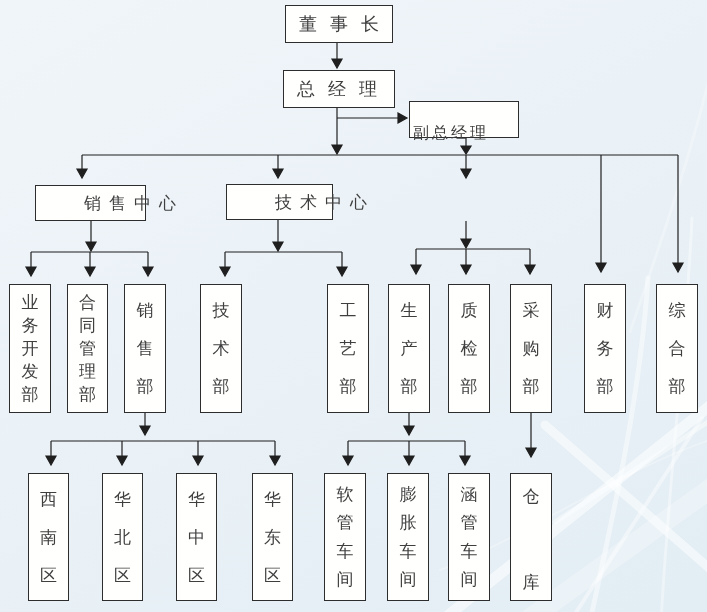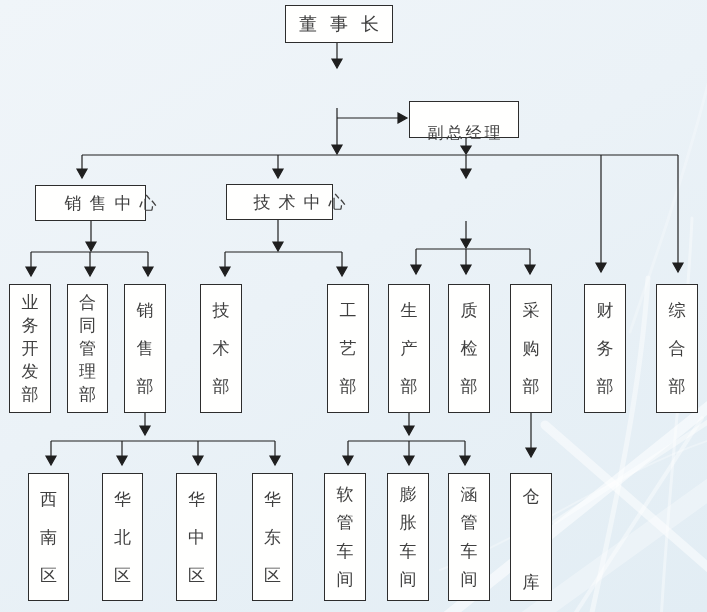--- a/index.html
+++ b/index.html
@@ -4,21 +4,21 @@
 <style>
   html,body{margin:0;padding:0;background:#eef4f8;}
   .stage{
     position:relative;width:707px;height:612px;overflow:hidden;
     background:linear-gradient(150deg,#f0f5f9 0%,#ebf2f7 45%,#e2edf4 100%);
     font-family:"DejaVu Sans","Liberation Sans",sans-serif;
   }
   .stage svg.deco,.stage svg.wires{position:absolute;left:0;top:0;}
   .node{
     position:absolute;background:#fffffe;border:1px solid #2d2d2d;
-    color:#3f3f3f;box-sizing:border-box;display:flex;align-items:center;justify-content:center;
+    color:#3f3f3f;box-sizing:border-box;display:flex;align-items:center;
   }
   .hnode{white-space:nowrap;}
   .hnode .lbl{display:block;}
   .ls13 .lbl{font-size:18px;letter-spacing:13px;padding-left:13px;}
   .ls8  .lbl{font-size:17px;letter-spacing:8px;padding-left:8px;margin-left:40px;}
   .ls3  .lbl{font-size:16px;letter-spacing:3px;padding-left:3px;margin-top:28px;}
   .vnode{
     flex-direction:column;align-items:center;justify-content:space-around;
     font-size:17px;line-height:1;padding:6px 0;
   }
@@ -122,20 +122,23 @@
         <polygon points="465,465 460,456 470,456"></polygon>
 
       <line x1="531" y1="413" x2="531" y2="449"></line>
         <polygon points="531,457 526,448 536,448"></polygon>
     </g>
   </svg>
 
   <div class="node hnode ls13" style="left:285px;top:5px;width:108px;height:38px">
     <span class="lbl">董事长</span>
   </div>
+  <div class="node hnode ls13" style="left:283px;top:70px;width:112px;height:38px">
+    <span class="lbl">总经理</span>
+  </div>
   <div class="node hnode ls3" style="left:409px;top:101px;width:110px;height:37px">
     <span class="lbl">副总经理</span>
   </div>
 
   <div class="node hnode ls8" style="left:35px;top:185px;width:111px;height:36px">
     <span class="lbl">销售中心</span>
   </div>
   <div class="node hnode ls8" style="left:226px;top:184px;width:107px;height:36px">
     <span class="lbl">技术中心</span>
   </div>

